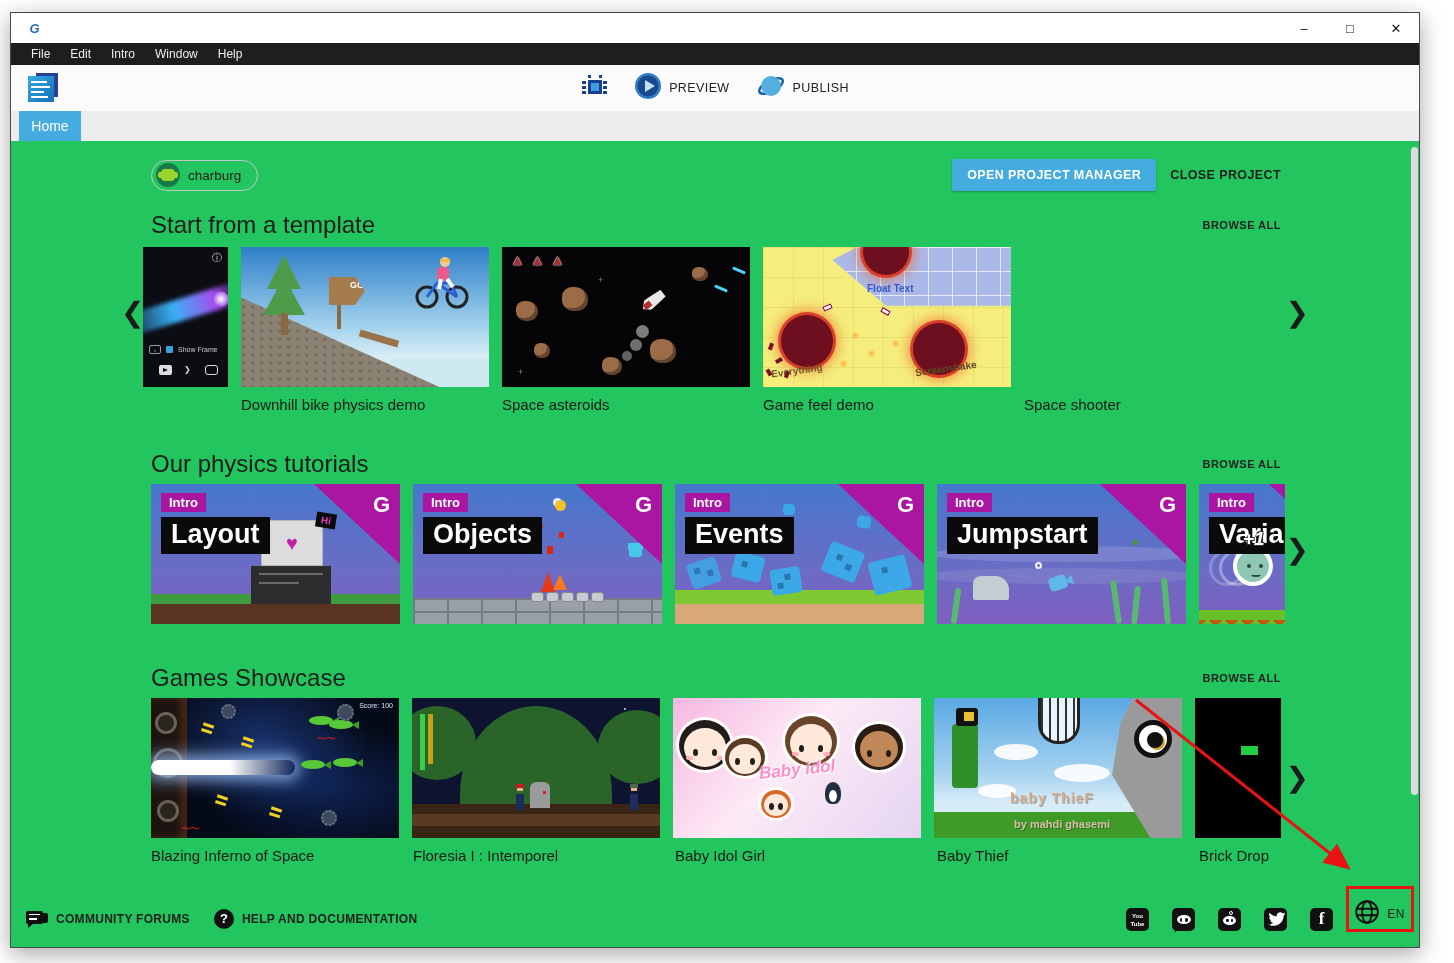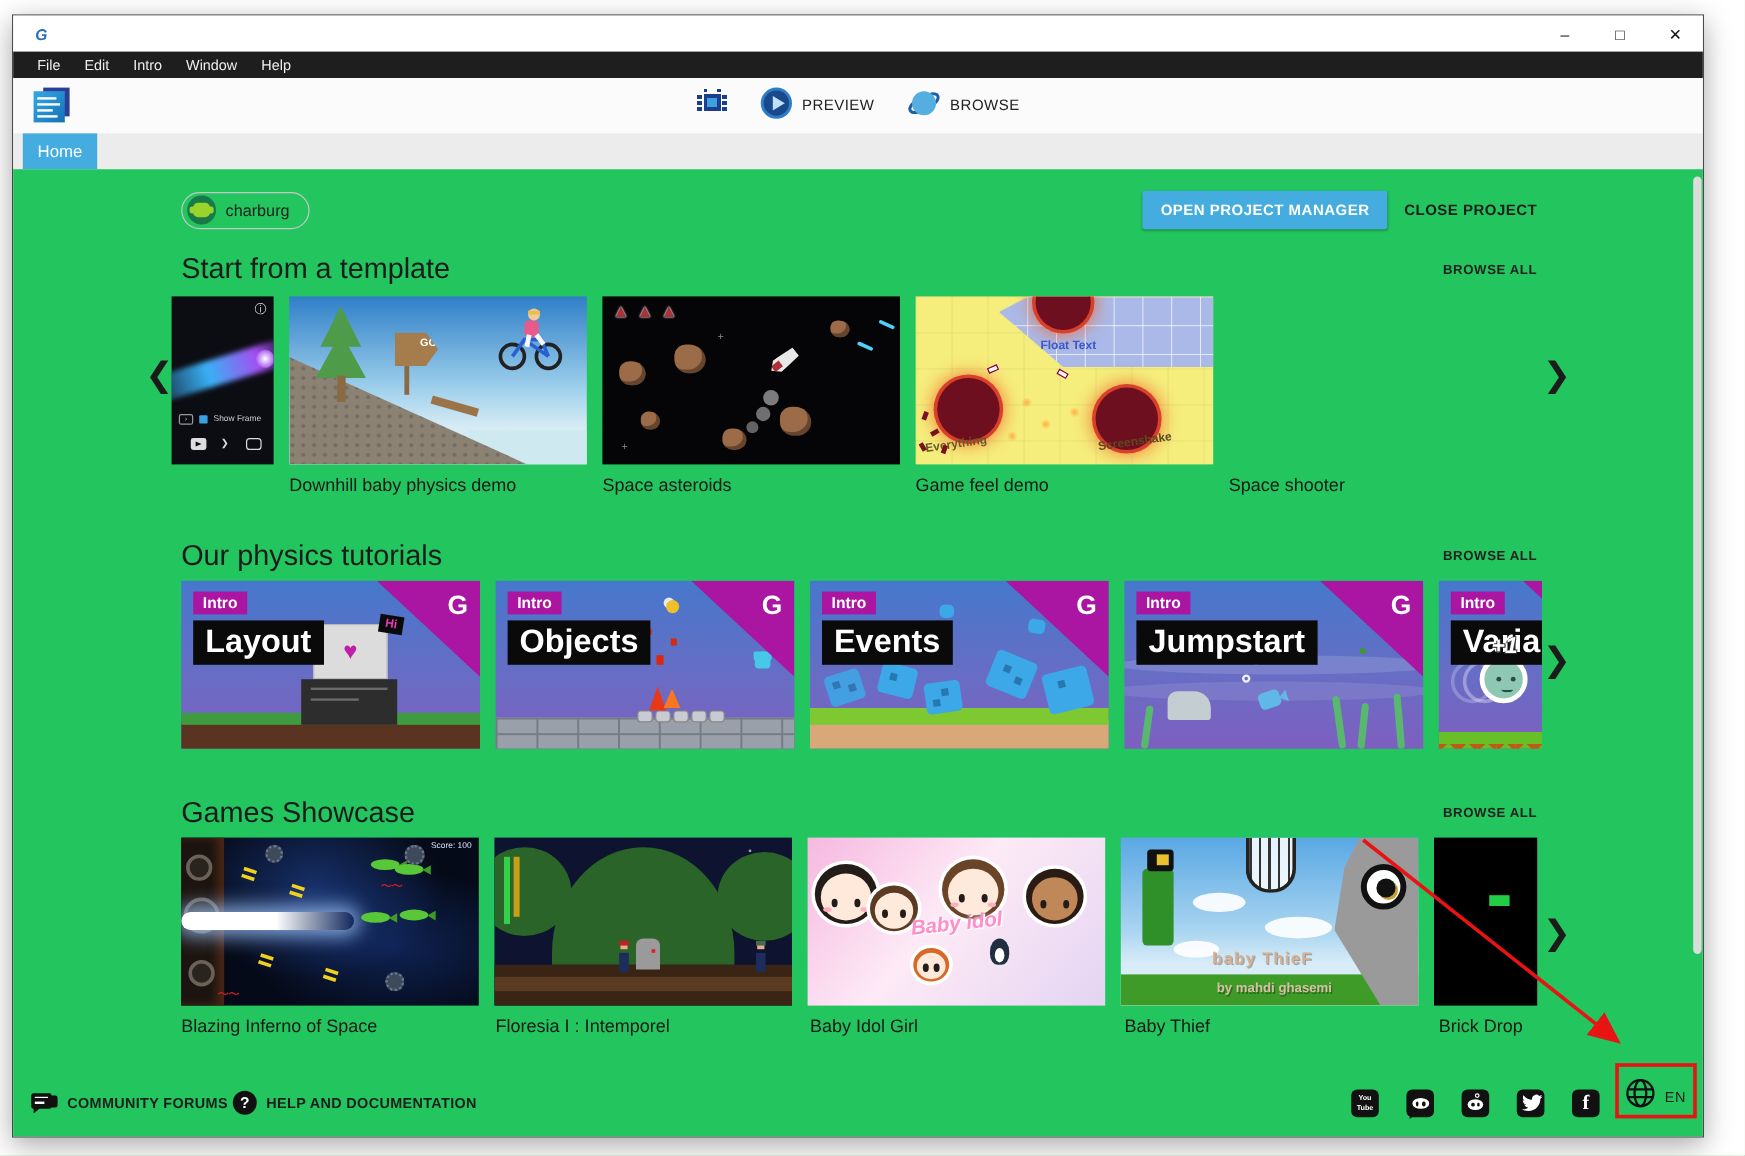--- a/index.html
+++ b/index.html
@@ -235,21 +235,21 @@
   .thief { position:absolute; left:18px; top:26px; width:26px; height:64px; background:#2f8f28; border-radius:4px; }
   .thief:before { content:""; position:absolute; left:4px; top:-16px; width:22px; height:18px; background:#111; border-radius:3px; }
   .thief:after { content:""; position:absolute; left:12px; top:-12px; width:10px; height:9px; background:#e8c030; }
   .bt-title { position:absolute; left:76px; top:92px; color:#d8b090; font-size:14px; font-weight:bold; letter-spacing:1px; text-shadow:1px 1px 0 rgba(0,0,0,.3); }
   .bt-author { position:absolute; left:80px; top:120px; color:#d8c0a8; font-size:11px; font-weight:bold; text-shadow:1px 1px 0 rgba(0,0,0,.3); }
 
   .g-brickdrop { background:#000; width:86px; }
   .brick { position:absolute; left:46px; top:48px; width:17px; height:9px; background:#22cc44; }
 
   
-  .footer-left { position:absolute; left:15px; bottom:18px; display:flex; align-items:center; gap:4px; }
+  .footer-left { position:absolute; left:15px; bottom:18px; display:flex; align-items:center; gap:24px; }
   .f-item { display:flex; align-items:center; gap:8px; }
   .f-label { font-size:12px; font-weight:bold; color:#1e1e1e; letter-spacing:.3px; }
   .forum-ic { position:relative; width:22px; height:17px; }
   .forum-ic .b1 { position:absolute; left:0; top:0; width:17px; height:13px; background:#111; border-radius:2px; }
   .forum-ic .b1:after { content:""; position:absolute; left:2px; bottom:-4px; border-top:5px solid #111; border-right:6px solid transparent; }
   .forum-ic .b1 i { display:block; height:1.5px; background:#fff; margin:3px 3px 0; }
   .forum-ic .b2 { position:absolute; right:0; top:2px; width:8px; height:10px; background:#111; border-radius:2px; }
   .help-ic { width:20px; height:20px; border-radius:50%; background:#111; color:#fff; font-size:13px; font-weight:bold; text-align:center; line-height:20px; }
   .social-row { position:absolute; right:86px; bottom:16px; display:flex; gap:23px; align-items:center; }
   .soc { width:23px; height:23px; background:#111; border-radius:5px; position:relative; color:#fff; }
@@ -323,21 +323,21 @@
         <span class="tb-label">PREVIEW</span>
       </div>
       <div class="tb-group">
         <span>
           <svg width="30" height="28" viewBox="0 0 30 28">
             <ellipse cx="15" cy="14" rx="13" ry="5.5" fill="none" stroke="#1d5fa0" stroke-width="2.5" transform="rotate(-28 15 14)"></ellipse>
             <circle cx="15" cy="14" r="10" fill="#54aee0"></circle>
             <path d="M8 8a10 10 0 0 0 3 15 10 10 0 0 1-3-15z" fill="#2f7cc4"></path>
           </svg>
         </span>
-        <span class="tb-label">BROWSE</span>
+        <span class="tb-label">PUBLISH</span>
       </div>
     </div>
   </div>
 
   <div class="tabbar">
     <div class="tab-home">Home</div>
   </div>
 
   <div class="content">
 
@@ -439,21 +439,21 @@
           <div class="gf-burst" style="left:14px;top:110px;transform:rotate(60deg)"></div>
         <div class="gf-burst" style="left:4px;top:122px;transform:rotate(-30deg)"></div>
           <div class="gf-burst" style="left:22px;top:124px"></div>
       </div>
 
       <span class="chev next">❯</span>
     </div>
 
     <div class="caption-row">
       <span class="cap" style="width:85px"></span>
-      <span class="cap" style="width:248px">Downhill baby physics demo</span>
+      <span class="cap" style="width:248px">Downhill bike physics demo</span>
       <span class="cap" style="width:248px">Space asteroids</span>
       <span class="cap" style="width:248px">Game feel demo</span>
       <span class="cap" style="width:248px">Space shooter</span>
     </div>
 
     <div class="section-head" style="margin-top:37px">
       <div class="section-title">Our physics tutorials</div>
       <div class="browse-all">BROWSE ALL</div>
     </div>
 

